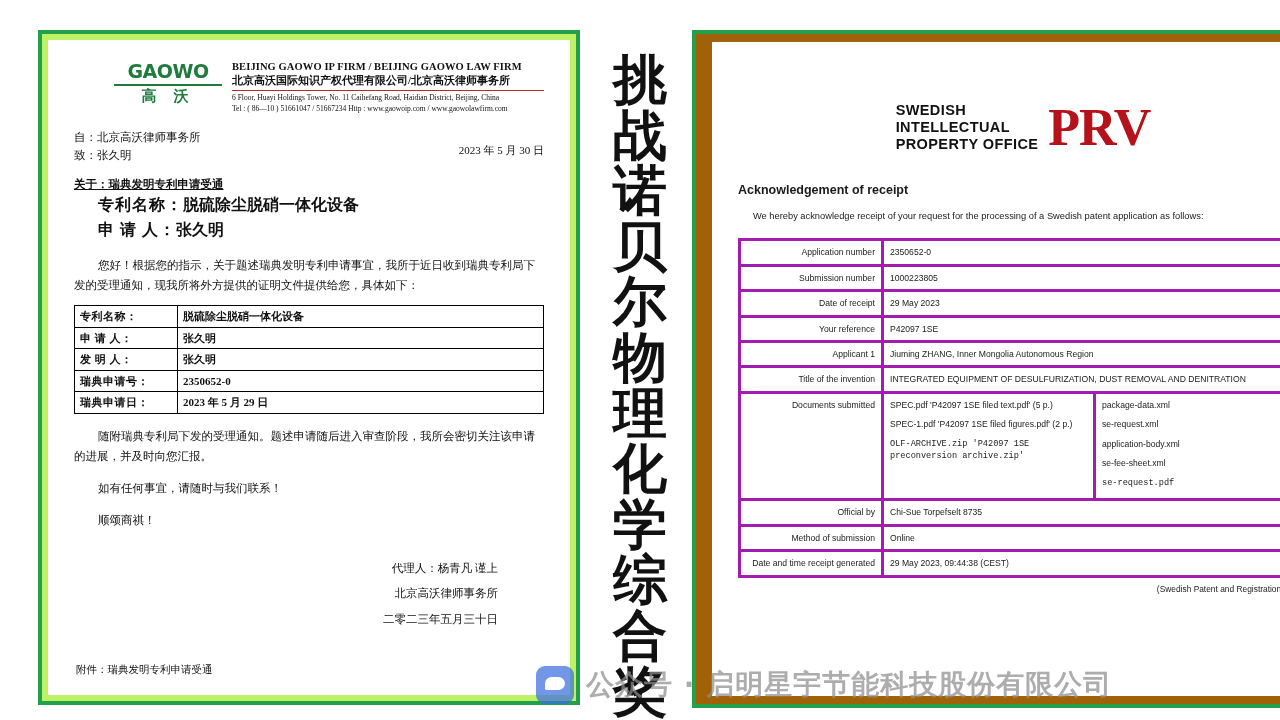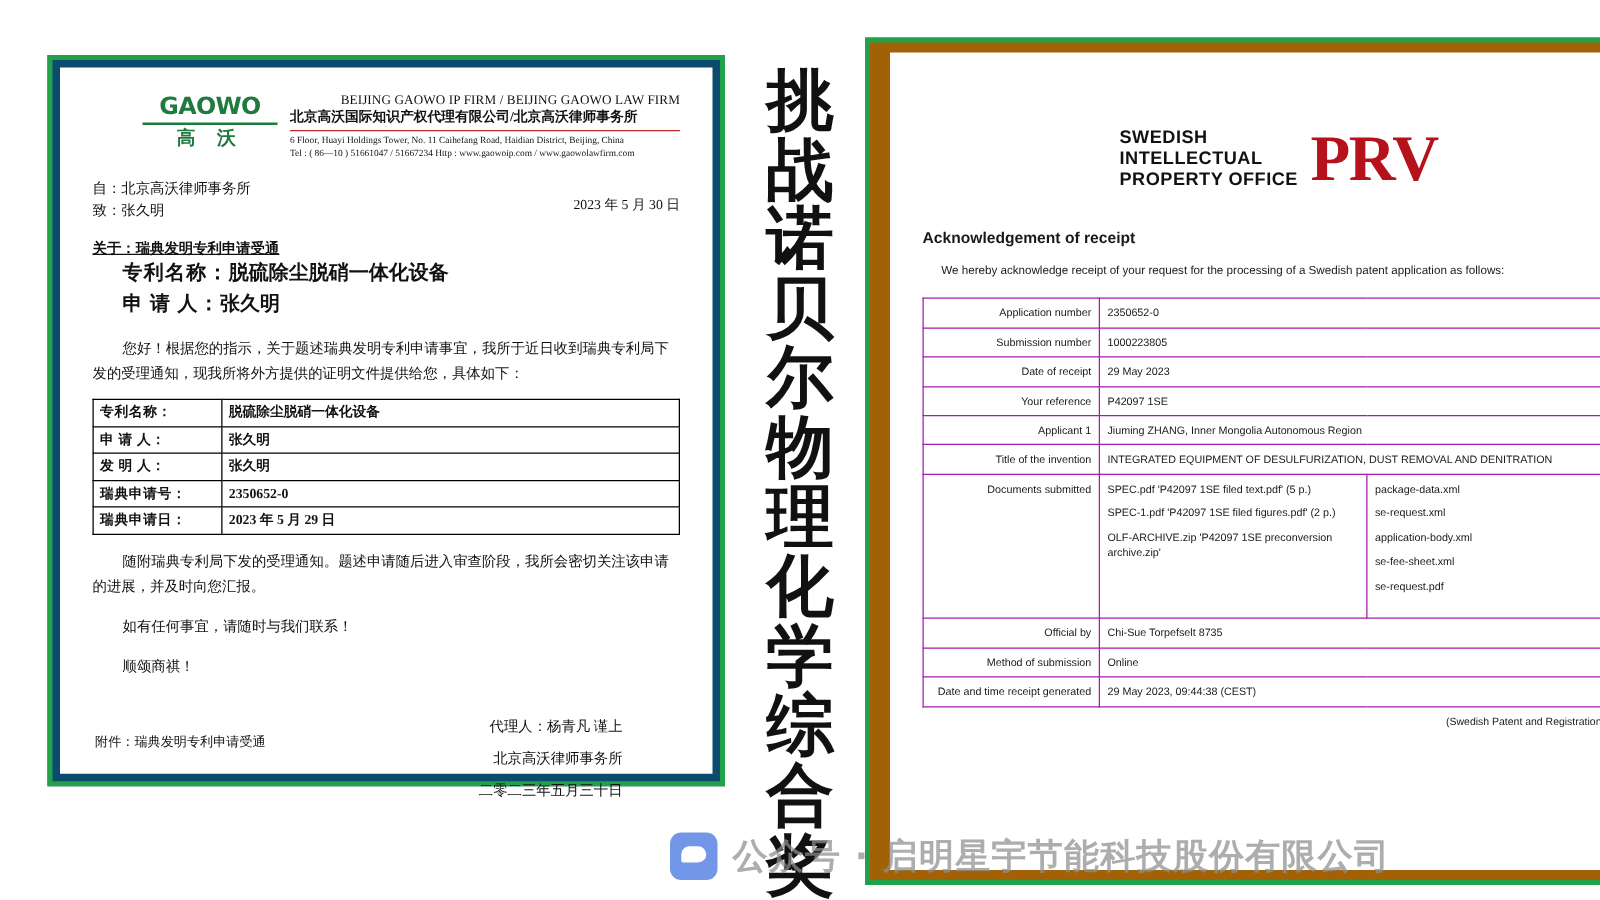--- a/index.html
+++ b/index.html
@@ -20,25 +20,24 @@
     height: 720px;
     background: #ffffff;
   }
 
   
   .doc-left {
     position: absolute;
     left: 38px;
     top: 30px;
     width: 542px;
-    height: 585px;
+    height: 675px;
     border: 4px solid #22a14a;
-    background: #0c4a6e;
+    background: #bef264;
     box-sizing: border-box;
-    margin-top: 14px;
   }
   .doc-left-inner {
     position: absolute;
     left: 6px;
     top: 6px;
     right: 6px;
     bottom: 6px;
     background: #fff;
     padding: 16px 26px 10px 26px;
     box-sizing: border-box;
@@ -99,23 +98,22 @@
     letter-spacing: 6px;
     line-height: 1.1;
   }
   .lh-text {
     flex: 1;
     font-family: "Liberation Serif", serif;
     line-height: 1.25;
   }
   .lh-en {
     font-size: 10.5px;
-    font-weight: normal;
+    font-weight: bold;
     letter-spacing: 0.1px;
-    text-align: right;
   }
   .lh-cn {
     font-size: 11px;
     font-weight: bold;
     margin-top: 1px;
   }
   .lh-rule {
     height: 1.5px;
     background: #c0272d;
     margin: 2px 0 2px 0;
@@ -270,32 +268,32 @@
     margin-bottom: 14px;
     margin-left: 15px;
   }
   table.prv {
     width: 100%;
     border-collapse: collapse;
     font-size: 8.6px;
     table-layout: fixed;
   }
   table.prv td {
-    border: 1px solid #a21caf;
+    border: 3px solid #a21caf;
     padding: 5px 6px;
     vertical-align: top;
     line-height: 1.45;
   }
   table.prv td.label {
     width: 128px;
     text-align: right;
   }
   table.prv td.docs-a { width: 192px; }
   .docline { margin-bottom: 7px; }
-  .docline:last-child { margin-bottom: 14px; }
+  .docline:last-child { margin-bottom: 4px; font-family: Liberation Mono, monospace; }
   .footer-right {
     margin-top: 6px;
     text-align: right;
     font-size: 8.4px;
   }
 
   
   .watermark {
     position: absolute;
     left: 536px;

